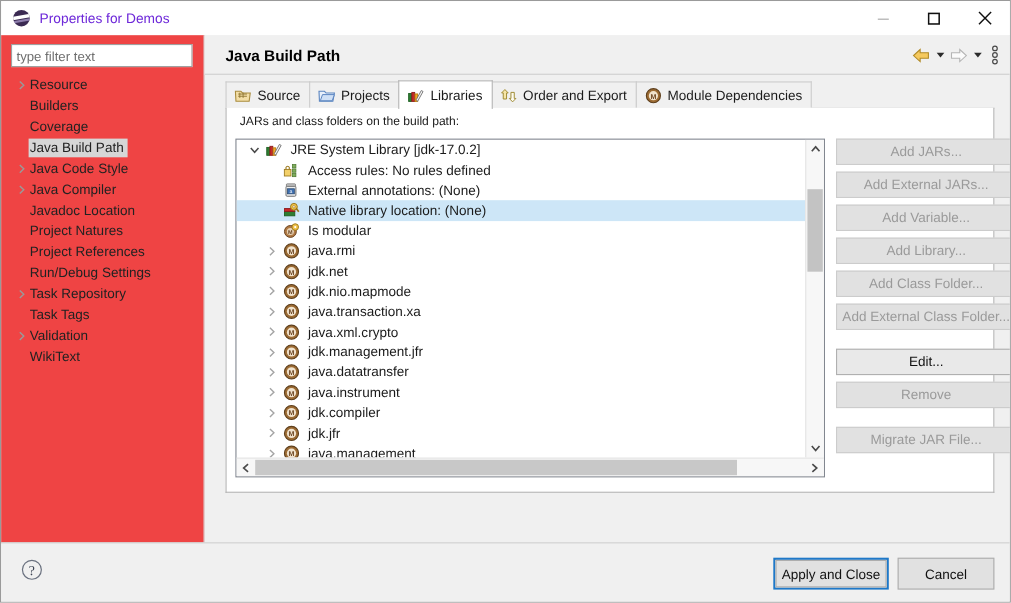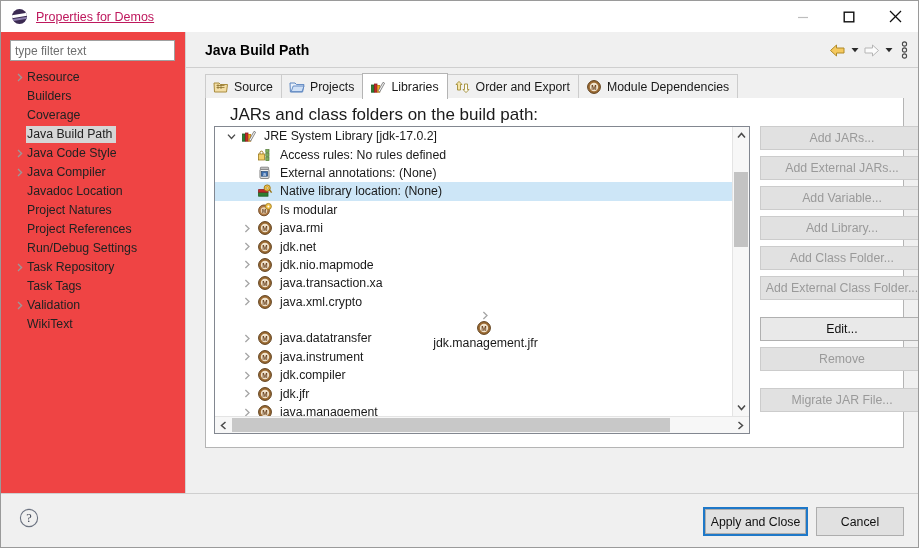--- a/index.html
+++ b/index.html
@@ -64,23 +64,22 @@
   .eclipse-logo:after {
     content: "";
     position: absolute;
     left: -1px; top: 9px;
     width: 17px; height: 2px;
     background: #8f7fae;
     transform: rotate(-10deg);
   }
   #window-title {
     font-size: 12.5px;
-    color: #be185d;
+    color: #6d28d9;
     white-space: nowrap;
-    text-decoration: underline;
   }
   #title-buttons {
     display: flex;
     height: 31px;
   }
   .win-btn {
     width: 46px;
     height: 31px;
     display: flex;
     align-items: center;
@@ -248,22 +247,22 @@
     left: 19px; top: 66px;
     right: 14px;
     bottom: 46px;
     background: #ffffff;
     border: 1px solid #b4b4b4;
     border-top: none;
     box-sizing: border-box;
   }
   #panel-label {
     position: absolute;
-    left: 24px; top: 7px;
-    font-size: 17px;
+    left: 12px; top: 7px;
+    font-size: 11px;
     color: #1a1a1a;
   }
 
   
   #tree-box {
     position: absolute;
     left: 8px; top: 28px;
     width: 536px;
     bottom: 13px;
     border: 1px solid #828790;
@@ -808,21 +807,21 @@
               </span>
               <span class="tree-ico">
                 <svg width="16" height="16" viewBox="0 0 16 16">
                   <circle cx="8" cy="8" r="6.4" fill="#9c6b33" stroke="#5e3f1c" stroke-width="1"></circle>
                   <circle cx="8" cy="8" r="4.2" fill="#f0e2cc"></circle>
                   <text x="8" y="10.6" text-anchor="middle" font-family="Liberation Sans, sans-serif" font-size="6.4" font-weight="bold" fill="#6b4420">M</text>
                 </svg>
               </span>
               <span class="tree-text">java.xml.crypto</span>
             </div>
-            <div class="tree-row" style="padding-left: 24px; flex-direction: column;">
+            <div class="tree-row" style="padding-left: 24px;">
               <span class="tw">
                 <svg width="7" height="9" viewBox="0 0 7 9">
                   <path d="M1.4 1 L5 4.5 L1.4 8" fill="none" stroke="#a5a5a5" stroke-width="1.3"></path>
                 </svg>
               </span>
               <span class="tree-ico">
                 <svg width="16" height="16" viewBox="0 0 16 16">
                   <circle cx="8" cy="8" r="6.4" fill="#9c6b33" stroke="#5e3f1c" stroke-width="1"></circle>
                   <circle cx="8" cy="8" r="4.2" fill="#f0e2cc"></circle>
                   <text x="8" y="10.6" text-anchor="middle" font-family="Liberation Sans, sans-serif" font-size="6.4" font-weight="bold" fill="#6b4420">M</text>

